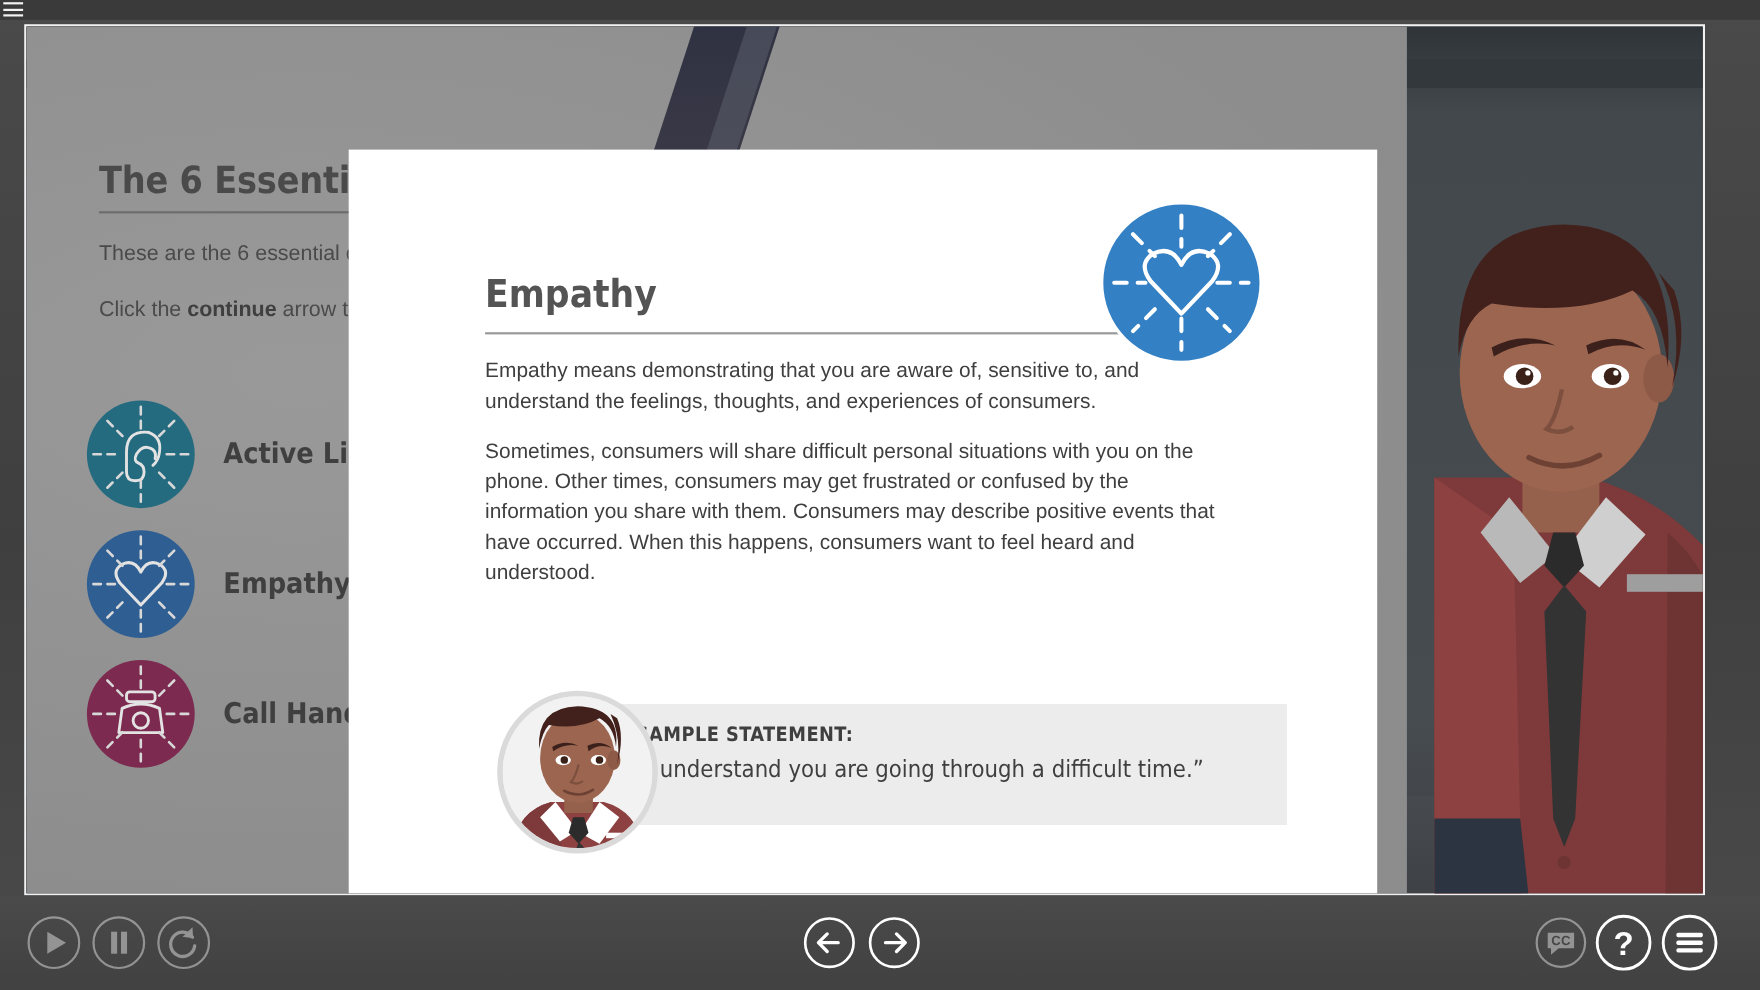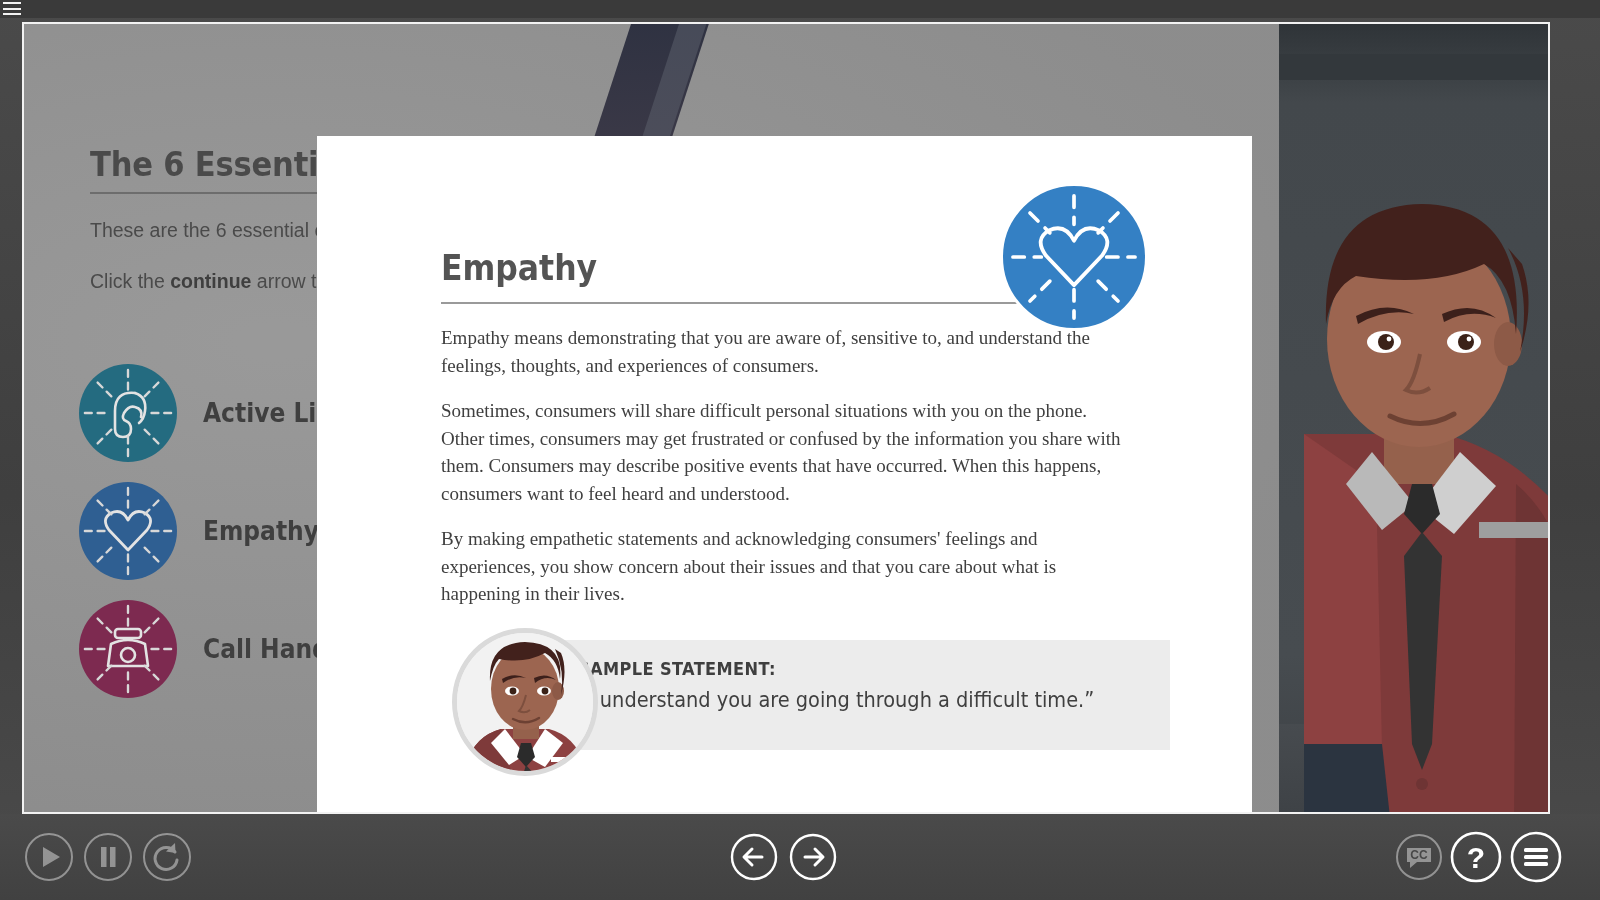--- a/index.html
+++ b/index.html
@@ -170,21 +170,21 @@
     font-family: "DejaVu Sans Condensed","Liberation Sans", sans-serif;
   }
   #modal-rule {
     position: absolute; left: 124px; top: 166px;
     width: 678px; height: 2px; background: #9a9a9a;
   }
   #modal-body {
     position: absolute; left: 124px; top: 188px;
     width: 680px;
     font-size: 19px; line-height: 27.5px; color: #3f3f3f;
-    font-family: Liberation Serif, serif;
+    font-family: Liberation Sans, sans-serif;
   }
   #modal-body p { margin: 0 0 18px 0; }
 
   
   #sample-wrap {
     position: absolute; left: 135px; top: 492px;
     width: 718px; height: 148px;
   }
   #sample-box {
     position: absolute; left: 100px; top: 12px;
@@ -393,21 +393,20 @@
             <path d="M25 42 L6 22 Q-2 11 8 5 Q19 0 25 12 Q31 0 42 5 Q52 11 44 22 Z" fill="none" stroke="#ffffff" stroke-width="2.6" stroke-linejoin="round"></path>
           </svg>
         </div>
 
         <div id="modal-title">Empathy</div>
         <div id="modal-rule"></div>
 
         <div id="modal-body">
           <p>Empathy means demonstrating that you are aware of, sensitive to, and understand the feelings, thoughts, and experiences of consumers.</p>
           <p>Sometimes, consumers will share difficult personal situations with you on the phone. Other times, consumers may get frustrated or confused by the information you share with them. Consumers may describe positive events that have occurred. When this happens, consumers want to feel heard and understood.</p>
-          <p>By making empathetic statements and acknowledging consumers' feelings and experiences, you show concern about their issues and that you care about what is happening in their lives.</p>
         </div>
 
         <div id="sample-wrap">
           <div id="sample-box">
             <div id="sample-label">SAMPLE STATEMENT:</div>
             <div id="sample-quote">“I understand you are going through a difficult time.”</div>
           </div>
           <div id="sample-avatar">
             <svg width="136" height="138" viewBox="0 0 136 138">
               <rect width="136" height="138" fill="#f2f2f2"></rect>

